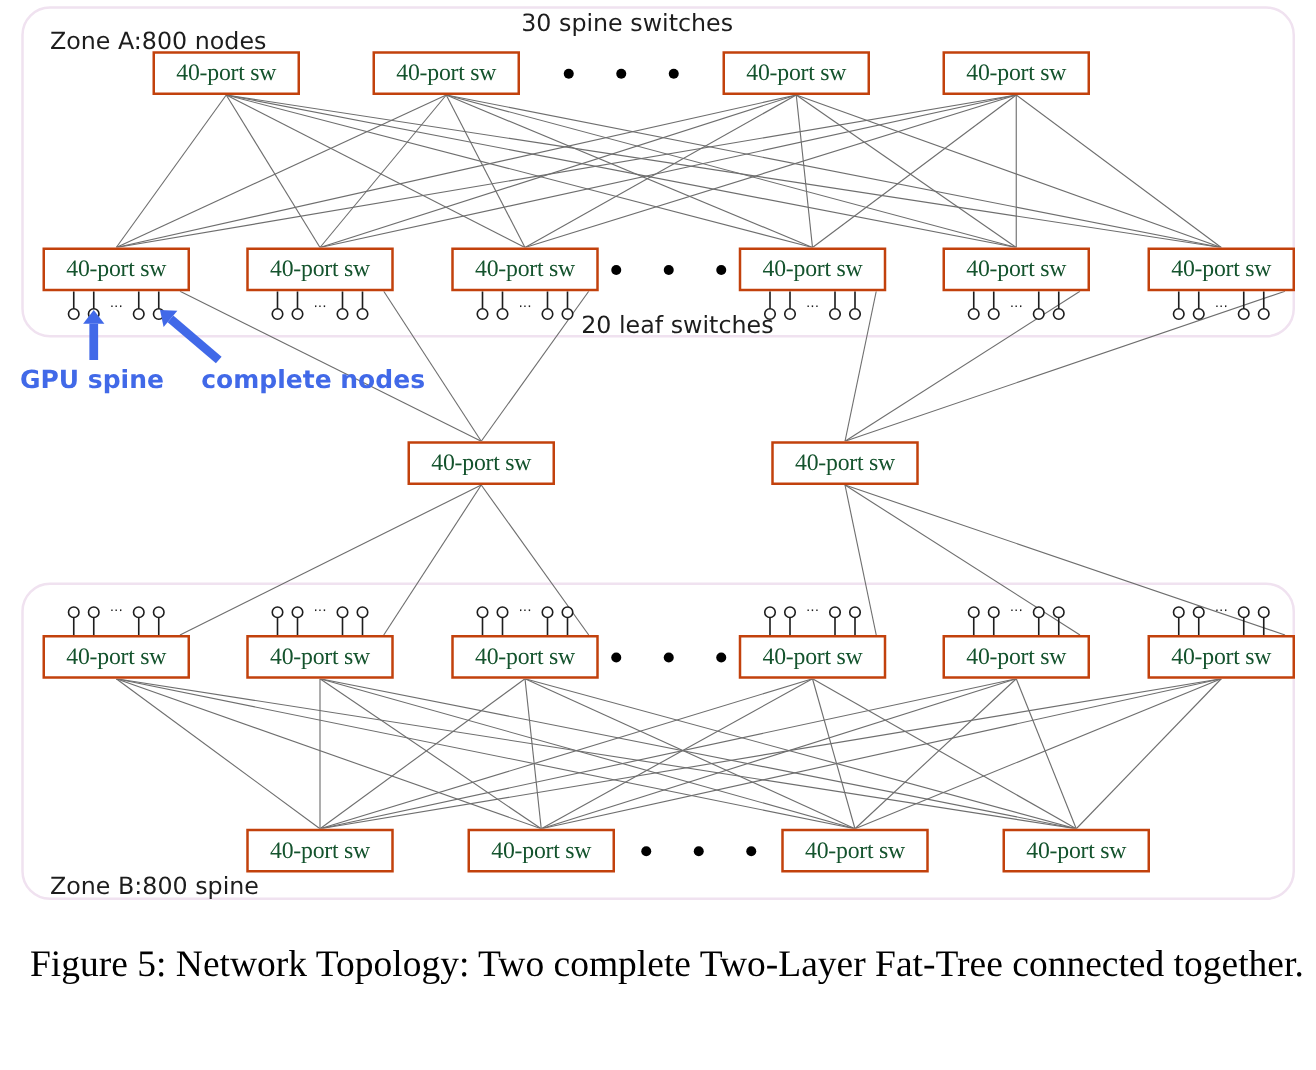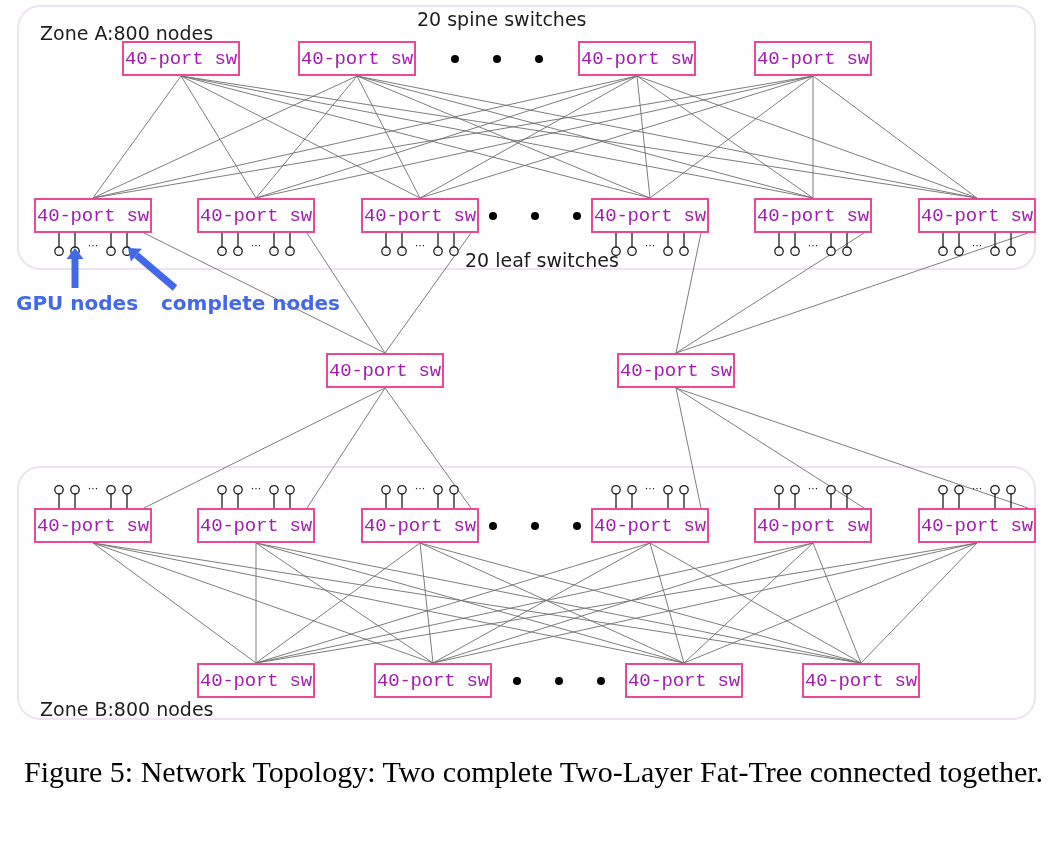--- a/index.html
+++ b/index.html
@@ -4,26 +4,26 @@
 <style>
   html,body{margin:0;padding:0;background:#ffffff;}
   body{width:1053px;height:856px;font-family:"DejaVu Sans",sans-serif;}
   #root{position:relative;width:1053px;height:856px;overflow:hidden;background:#fff;}
 
   #fig-svg{position:absolute;left:0;top:0;width:1053px;height:740px;}
 
   .sw-box{
     position:absolute;
     box-sizing:border-box;
-    border:2px solid #ec4899;
+    border:2px solid #c2410c;
     background:#ffffff;
     display:flex;align-items:center;justify-content:center;
-    font-family:Liberation Mono, monospace;
+    font-family:Liberation Serif, serif;
     font-size:19px;
-    color:#a21caf;
+    color:#14532d;
     letter-spacing:-0.2px;
     white-space:nowrap;
     z-index:5;
   }
   .dots{
     position:absolute;z-index:6;display:flex;align-items:center;
     justify-content:space-between;pointer-events:none;
   }
   .dots i{display:block;width:8px;height:8px;border-radius:50%;background:#000;}
 
@@ -274,21 +274,21 @@
         <i></i>
       </div>
       <div class="dots" style="left: 512.5px; top: 676.5px; width: 92px; height: 8px;">
         <i></i>
         <i></i>
         <i></i>
       </div>
     </div>
   <div id="texts">
       <div class="zone-label" style="left: 40px; top: 10px; margin-top: 12px;">Zone A:800 nodes</div>
-      <div class="zone-label" style="left: 417px; top: 8px;">20 spine switches</div>
+      <div class="zone-label" style="left: 417px; top: 8px;">30 spine switches</div>
       <div class="zone-label" style="left: 465px; top: 249px;">20 leaf switches</div>
-      <div class="zone-label" style="left: 40px; top: 698px;">Zone B:800 nodes</div>
-      <div class="ann-label" style="left: 16px; top: 291px;">GPU nodes</div>
+      <div class="zone-label" style="left: 40px; top: 698px;">Zone B:800 spine</div>
+      <div class="ann-label" style="left: 16px; top: 291px;">GPU spine</div>
       <div class="ann-label" style="left: 161px; top: 291px;">complete nodes</div>
     </div>
 
   <div id="caption">Figure 5: Network Topology: Two complete Two-Layer Fat-Tree connected together.</div>
 </div>
 
 </body></html>

